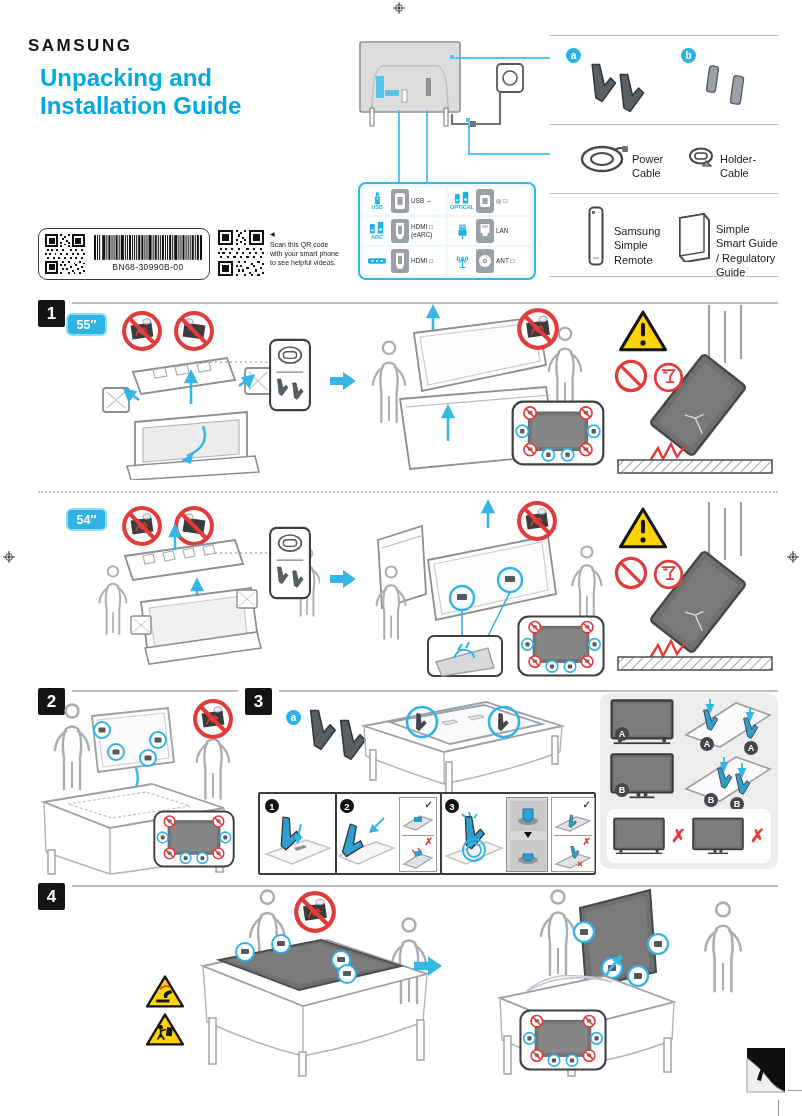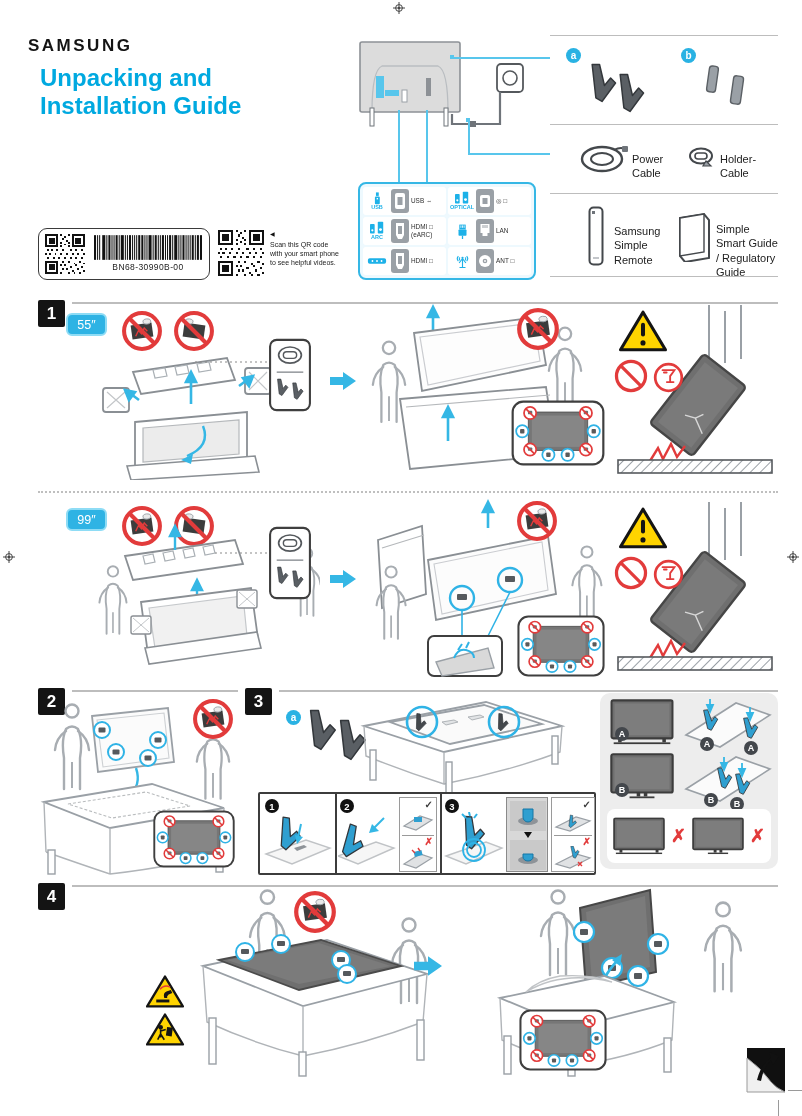--- a/index.html
+++ b/index.html
@@ -8,21 +8,21 @@
   .abs{position:absolute;}
   .hline{position:absolute;background:#bdbdbd;height:1.6px;}
   .cline{position:absolute;background:#58c6ec;}
   .cnode{position:absolute;background:#58c6ec;width:4px;height:4px;}
   .dashsep{position:absolute;border-top:2px dotted #bfbfbf;height:0;}
   .brand{font-size:17px;font-weight:700;letter-spacing:2.5px;color:#141414;}
   .title{font-size:24px;font-weight:700;color:#00a9e0;line-height:1.17;}
   .numbadge{position:absolute;width:27px;height:27px;background:#141414;color:#fff;
             font-weight:700;font-size:17px;display:flex;align-items:center;justify-content:center;border-radius:2px;}
   .sizebadge{position:absolute;width:41px;height:23px;background:#2eb3e4;border:2px solid #8edcf5;
-             color:#fff;font-weight:400;font-size:12.5px;display:flex;align-items:center;justify-content:center;
+             color:#fff;font-weight:700;font-size:12.5px;display:flex;align-items:center;justify-content:center;
              border-radius:6px;box-sizing:border-box;}
   .letterbadge{position:absolute;width:15px;height:15px;border-radius:50%;background:#29b2e3;color:#fff;
                font-size:10px;font-weight:700;display:flex;align-items:center;justify-content:center;}
   .abbadge{position:absolute;width:14px;height:14px;border-radius:50%;background:#43474c;color:#fff;
            font-size:9px;font-weight:700;display:flex;align-items:center;justify-content:center;}
   .stepbadge{position:absolute;width:14px;height:14px;border-radius:50%;background:#111;color:#fff;
              font-size:9.5px;font-weight:700;display:flex;align-items:center;justify-content:center;}
   #ports{position:absolute;left:358px;top:182px;width:178px;height:98px;background:#eef9fe;
          border:2px solid #35b7e5;border-radius:8px;box-sizing:border-box;padding:3px;
          display:grid;grid-template-columns:1fr 1fr;grid-auto-rows:1fr;gap:2px;}
@@ -605,21 +605,21 @@
 
   <svg class="abs" style="left:612px;top:303px" width="166" height="177" viewBox="0 0 166 177">
     <use href="#falltv" x="0" y="0" width="166" height="175"></use>
     <use href="#warntri-bang" x="6" y="6" width="50" height="44"></use>
     <use href="#prohib" x="2" y="56" width="34" height="34"></use>
     <use href="#fragile" x="40" y="58" width="33" height="33"></use>
   </svg>
 
   <div class="dashsep" style="left:38px;top:491px;width:740px"></div>
 
-  <div class="sizebadge" style="left:66px;top:508px">99″</div>
+  <div class="sizebadge" style="left:66px;top:508px">54″</div>
   <svg class="abs" style="left:121px;top:505px" width="42" height="42">
       <use href="#prohib-tv"></use>
     </svg>
   <svg class="abs" style="left:173px;top:505px" width="42" height="42">
       <use href="#prohib-tv2"></use>
     </svg>
 
   <svg class="abs" style="left:95px;top:520px" width="225" height="160" viewBox="0 0 225 160">
     <polygon points="30,36 140,20 148,44 38,60" fill="#fff" stroke="#8a8f94" stroke-width="1.8"></polygon>
     <g fill="#fff" stroke="#aab0b5" stroke-width="1.2">

